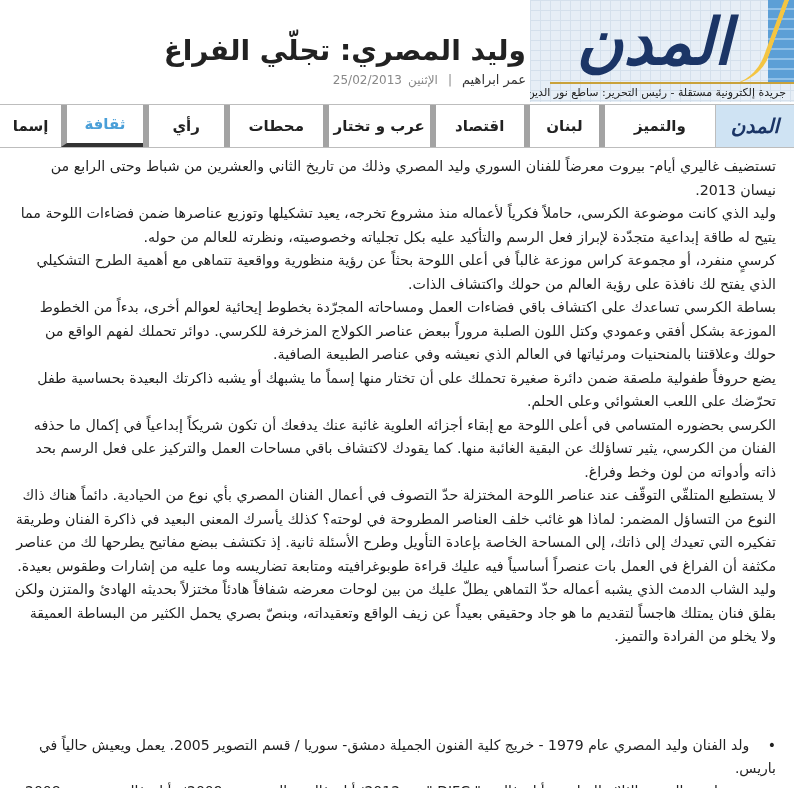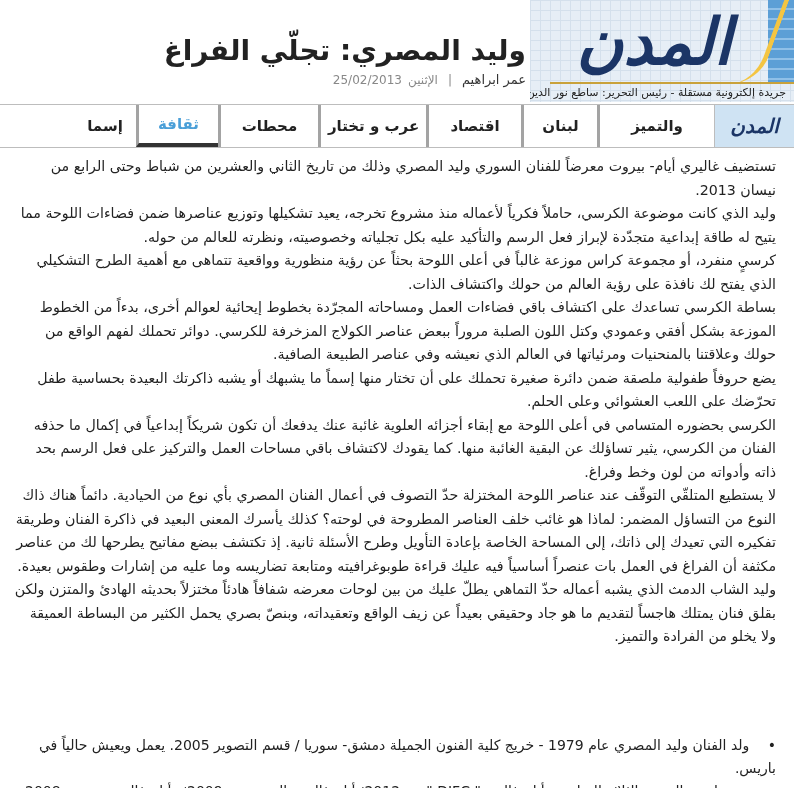--- a/index.html
+++ b/index.html
@@ -26,21 +26,21 @@
   .meta { position: absolute; right: 268px; top: 72px; font-size: 12px; white-space: nowrap; display: flex; gap: 6px; align-items: center; }
   .meta .author { color: #333; font-size: 13px; }
   .meta .sep { color: #888; margin: 0 4px; }
   .meta .date { color: #888; }
 
   .nav { position: absolute; top: 104px; left: 0; width: 794px; height: 44px;
     border-top: 1px solid #bdbdbd; border-bottom: 1px solid #bdbdbd; display: flex; flex-direction: row; background: #fff; }
   .nav-logo { width: 80px; height: 42px; background: #cfe3f3; border-left: 1px solid #bdbdbd;
     display: flex; align-items: center; justify-content: center; font-family: "DejaVu Serif", serif;
     font-style: italic; font-weight: bold; font-size: 20px; color: #1b3566; }
-  .nav-item { height: 42px; border-left: 3px solid #a3a3a3; display: flex; align-items: center;
+  .nav-item { height: 42px; border-left: 6px solid #a3a3a3; display: flex; align-items: center;
     justify-content: center; font-size: 15px; font-weight: bold; color: #222; cursor: pointer; }
   .nav-item.active { color: #4a9fd8; border-bottom: 4px solid #333; }
   .nav-item:last-child { border-left: none; }
 
   .article { position: absolute; top: 155px; right: 18px; width: 764px; font-size: 14.2px; line-height: 23.5px;
     color: #222; text-align: right; font-family: "DejaVu Sans", sans-serif; }
   .article p { margin: 0; }
   .bio { position: absolute; top: 734px; right: 18px; width: 764px; font-size: 14px; line-height: 23px; color: #222; }
   .bio .bullet { margin-left: 14px; }
 </style>
@@ -65,20 +65,21 @@
   </div>
 </div>
 
 <nav class="nav">
   <div class="nav-logo">المدن</div>
   <div class="nav-item" style="width:117px">والتميز</div>
   <div class="nav-item" style="width:76px">لبنان</div>
   <div class="nav-item" style="width:95px">اقتصاد</div>
   <div class="nav-item" style="width:108px">عرب و تختار</div>
   <div class="nav-item" style="width:100px">محطات</div>
+  <div class="nav-item" style="width:82px">رأي</div>
   <div class="nav-item active" style="width:82px">ثقافة</div>
   <div class="nav-item" style="width:62px">إسما</div>
 </nav>
 
 <article class="article">
   <p>تستضيف غاليري أيام- بيروت معرضاً للفنان السوري وليد المصري وذلك من تاريخ الثاني والعشرين من شباط وحتى الرابع من نيسان 2013.</p>
   <p>وليد الذي كانت موضوعة الكرسي، حاملاً فكرياً لأعماله منذ مشروع تخرجه، يعيد تشكيلها وتوزيع عناصرها ضمن فضاءات اللوحة مما يتيح له طاقة إبداعية متجدّدة لإبراز فعل الرسم والتأكيد عليه بكل تجلياته وخصوصيته، ونظرته للعالم من حوله.</p>
   <p>كرسيٍ منفرد، أو مجموعة كراس موزعة غالباً في أعلى اللوحة بحثاً عن رؤية منظورية وواقعية تتماهى مع أهمية الطرح التشكيلي الذي يفتح لك نافذة على رؤية العالم من حولك واكتشاف الذات.</p>
   <p>بساطة الكرسي تساعدك على اكتشاف باقي فضاءات العمل ومساحاته المجرّدة بخطوط إيحائية لعوالم أخرى، بدءاً من الخطوط الموزعة بشكل أفقي وعمودي وكتل اللون الصلبة مروراً ببعض عناصر الكولاج المزخرفة للكرسي. دوائر تحملك لفهم الواقع من حولك وعلاقتنا بالمنحنيات ومرئياتها في  العالم الذي نعيشه وفي عناصر الطبيعة الصافية.</p>
   <p>يضع حروفاً طفولية ملصقة ضمن دائرة صغيرة تحملك على أن تختار منها إسماً ما يشبهك أو يشبه ذاكرتك البعيدة بحساسية طفل تحرّضك على اللعب العشوائي وعلى الحلم.</p>

